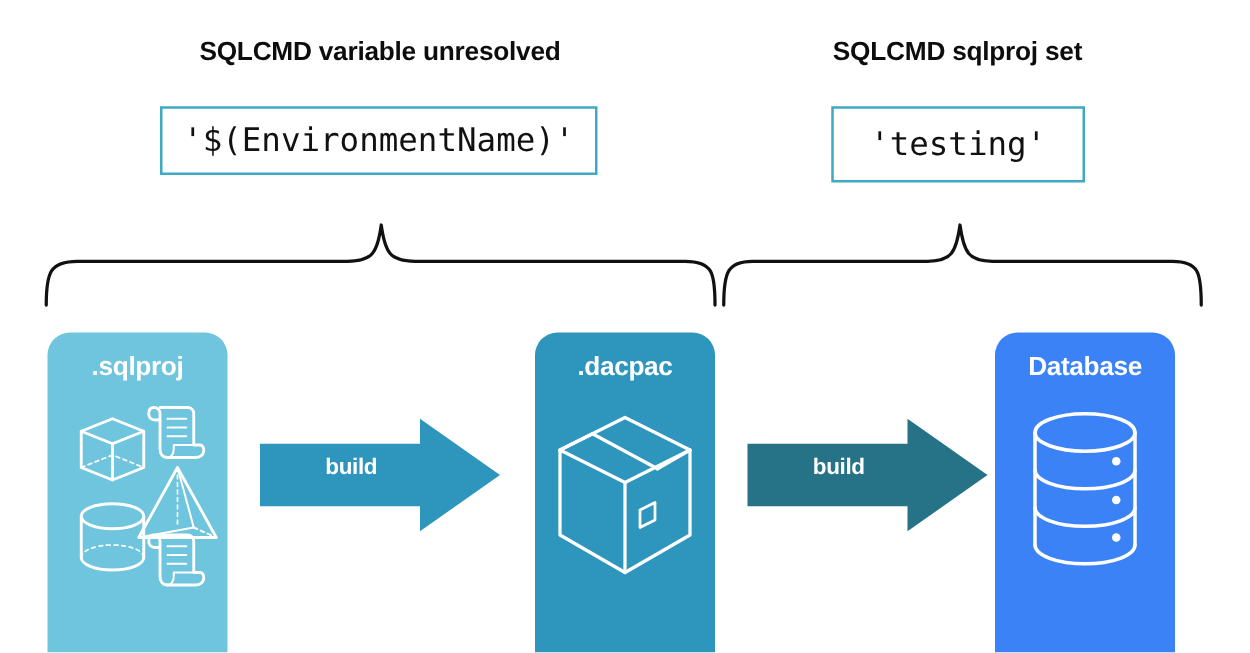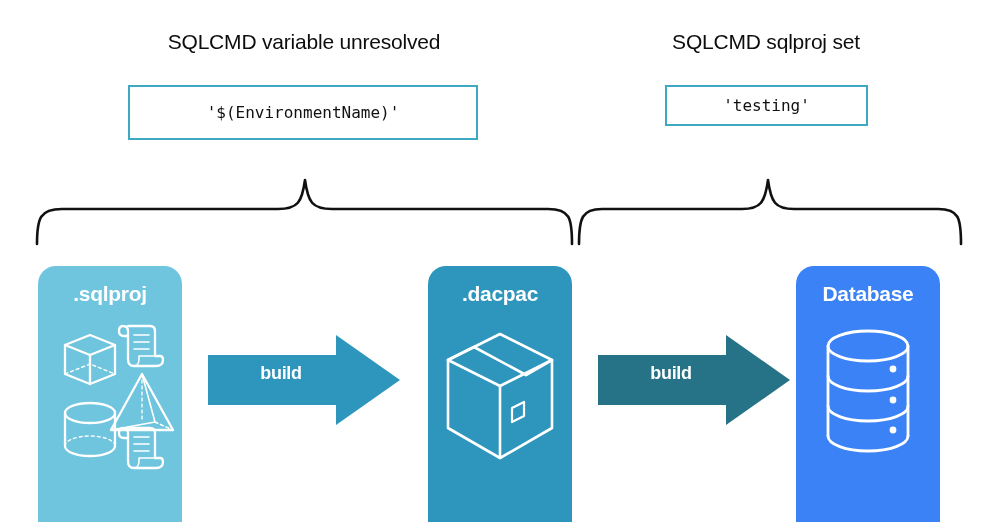--- a/index.html
+++ b/index.html
@@ -17,21 +17,21 @@
     width: 1000px;
     height: 522px;
     background: #ffffff;
     overflow: hidden;
   }
 
   
   .heading {
     position: absolute;
     font-family: "Liberation Sans", sans-serif;
-    font-weight: normal;
+    font-weight: bold;
     font-size: 21px;
     color: #0d0d0d;
     letter-spacing: -0.2px;
     white-space: nowrap;
     text-align: center;
   }
   #heading-left  { left: 118px; top: 30px; width: 372px; }
   #heading-right { left: 600px; top: 30px; width: 332px; }
 
   
@@ -39,27 +39,27 @@
     position: absolute;
     box-sizing: border-box;
     background: #ffffff;
     border: 2px solid #3FA9C4;
     display: flex;
     align-items: center;
     justify-content: center;
   }
   .code-box span {
     font-family: "DejaVu Sans Mono", "Liberation Mono", monospace;
-    font-size: 16px;
+    font-size: 26px;
     color: #111111;
     letter-spacing: 0px;
     white-space: nowrap;
   }
   #code-box-left  { left: 128px; top: 85px;  width: 350px; height: 55px; }
-  #code-box-right { left: 665px; top: 85px;  width: 203px; height: 41px; }
+  #code-box-right { left: 665px; top: 85px;  width: 203px; height: 61px; }
 
   
   .brace-svg {
     position: absolute;
     top: 140px;
     left: 0;
     width: 1000px;
     height: 110px;
     pointer-events: none;
   }

